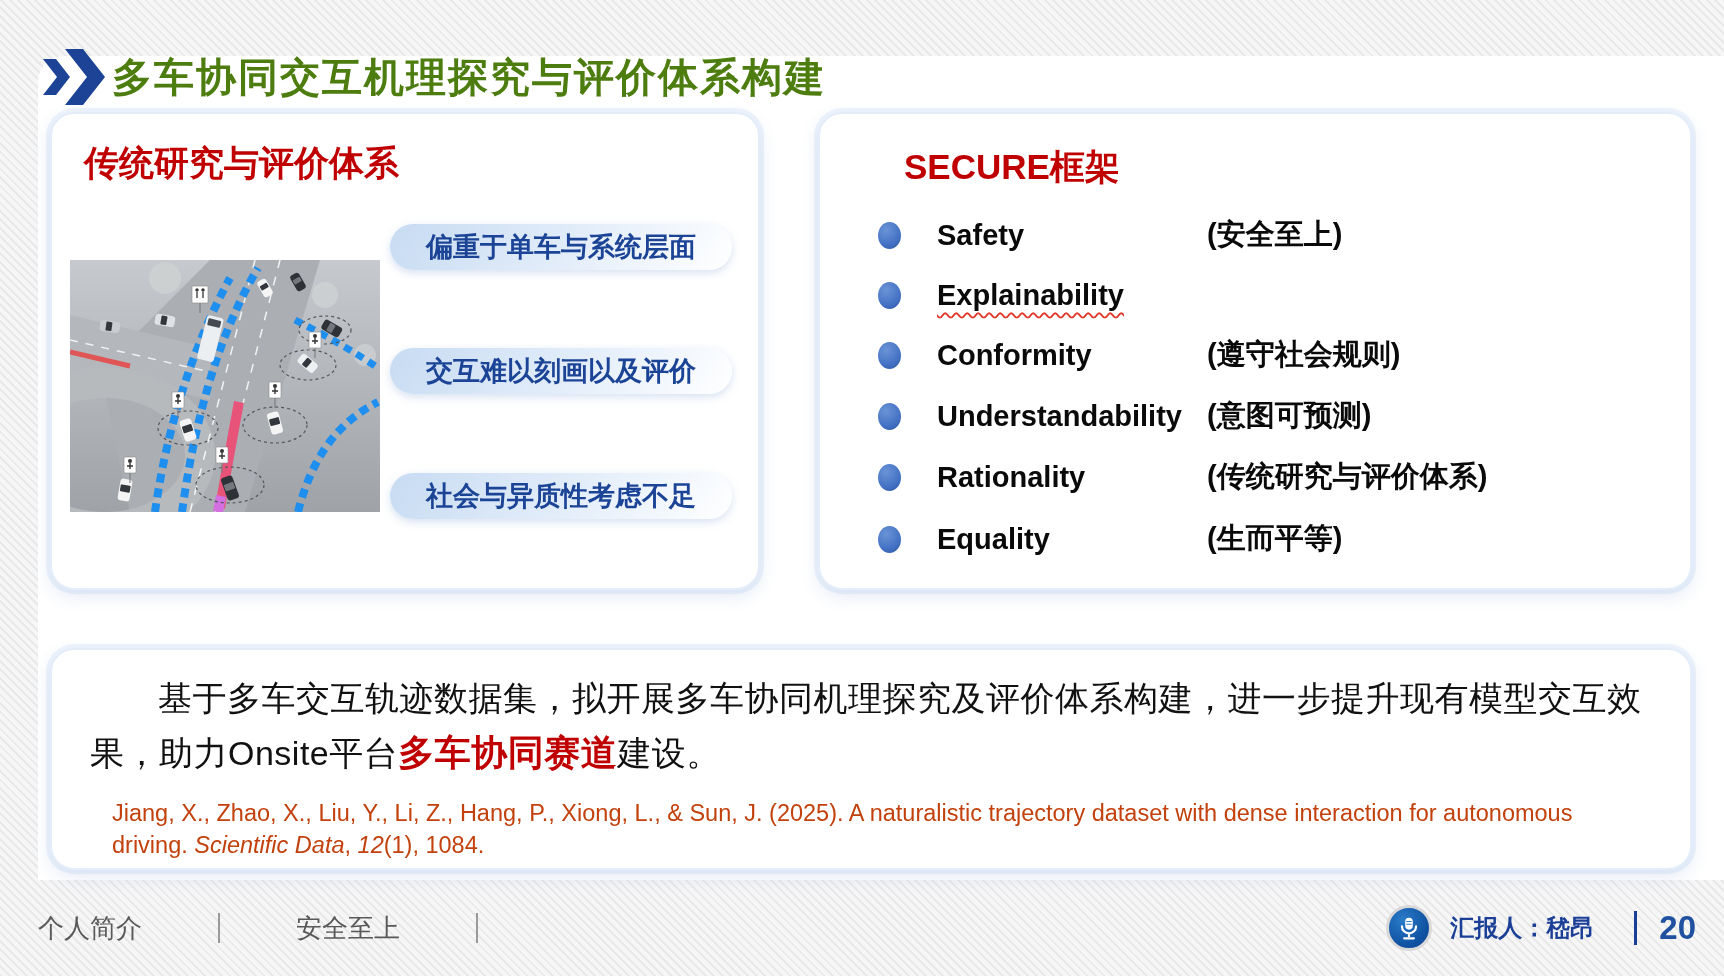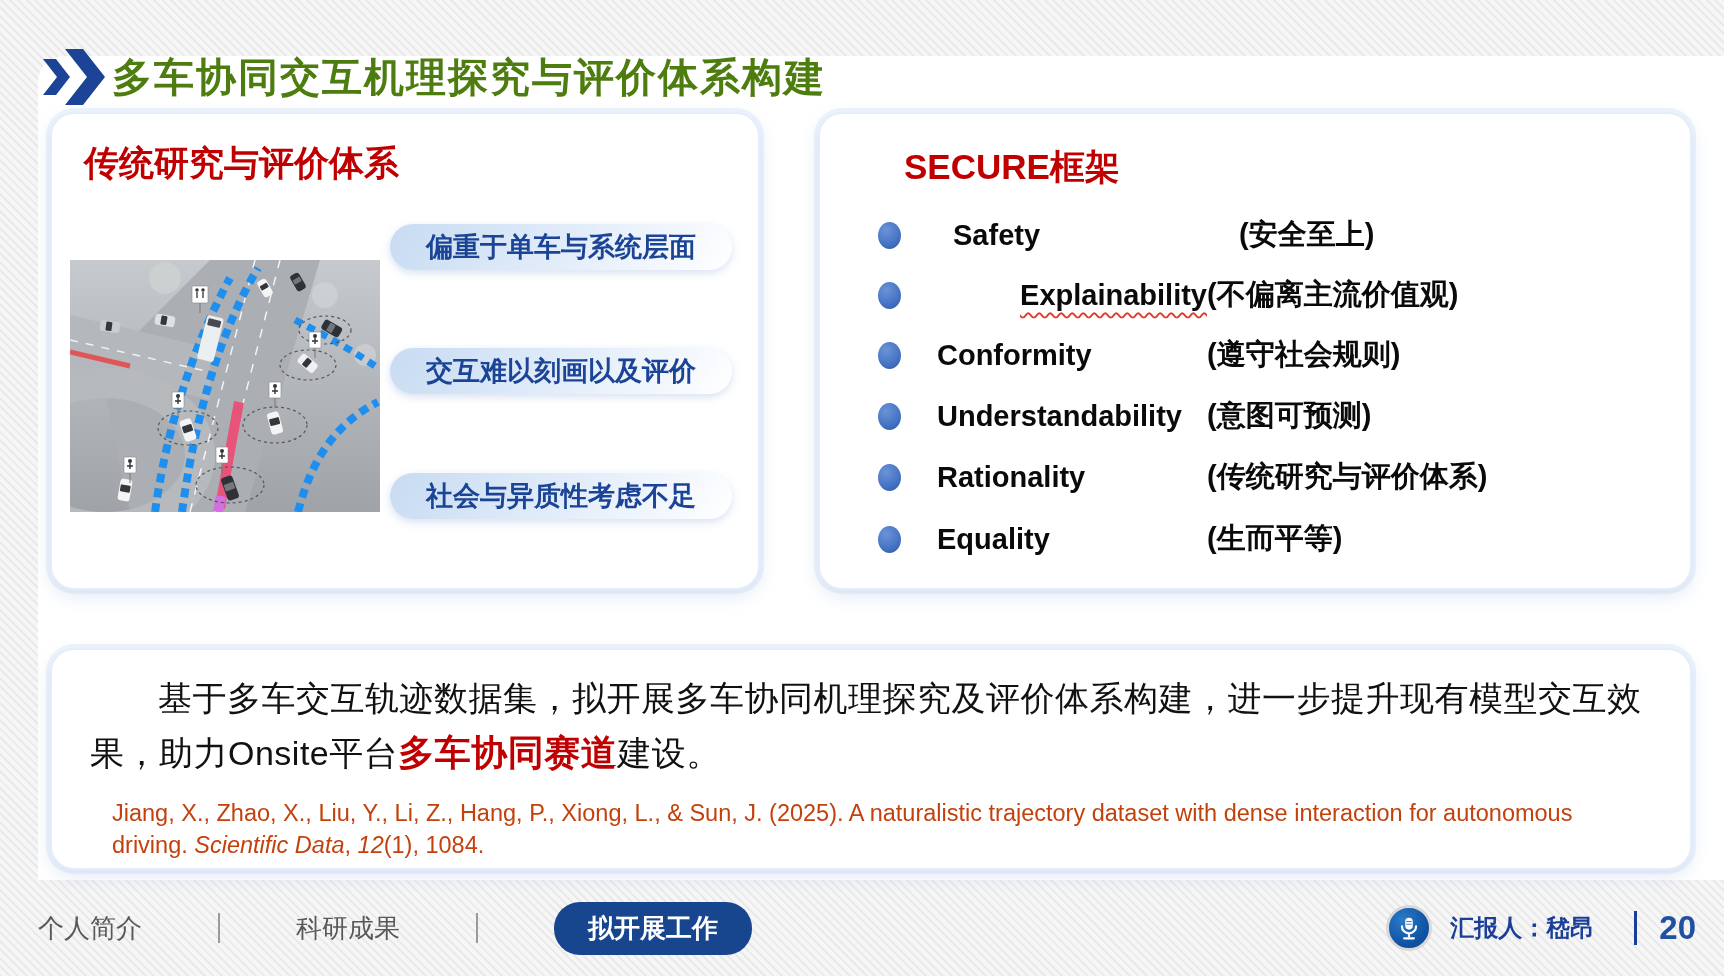--- a/index.html
+++ b/index.html
@@ -49,24 +49,24 @@
   .secure-row { position:absolute; display:flex; align-items:center; height:40px; }
   .secure-row .bullet {
     width:23px; height:27px; border-radius:50%; flex:0 0 auto;
     background:radial-gradient(circle at 35% 30%, #6b94d6, #4472c4 60%, #2f55a4);
   }
   .secure-row .en {
     width:270px; margin-left:36px; font-size:29px; font-weight:bold; color:#0a0a0a; white-space:nowrap;
   }
   .secure-row .en.misspelled {
     text-decoration:underline; text-decoration-style:wavy;
-    text-decoration-color:#e0392b; text-decoration-thickness:2px; text-underline-offset:7px;text-align:right;
+    text-decoration-color:#e0392b; text-decoration-thickness:2px; text-underline-offset:7px;
   }
   .secure-row .zh { font-size:29px; font-weight:bold; color:#0a0a0a; white-space:nowrap; }
-  .row-0{top:101px;gap:16px;} .row-1{top:161px;} .row-2{top:221px;} .row-3{top:282px;} .row-4{top:343px;} .row-5{top:405px;}
+  .row-0{top:101px;} .row-1{top:161px;} .row-2{top:221px;} .row-3{top:282px;} .row-4{top:343px;} .row-5{top:405px;}
   .secure-row{ left:58px; }
   
   .summary {
     position:absolute; left:38px; right:46px; top:22px;
     font-size:34px; line-height:1.56; color:#111; text-indent:2em; letter-spacing:0.5px;
   }
   .summary .hl { color:#c00000; font-weight:bold; font-size:36px; }
   .citation {
     position:absolute; left:60px; right:70px; top:148px;
     font-size:23.5px; line-height:1.35; color:#c2410c;
@@ -247,21 +247,20 @@
   <div class="card-title">SECURE框架</div>
 
   <div class="secure-row row-0">
     <span class="bullet"></span>
     <span class="en">Safety</span>
     <span class="zh">(安全至上)</span>
   </div>
   <div class="secure-row row-1">
     <span class="bullet"></span>
     <span class="en misspelled">Explainability</span>
-    <span class="zh">(不偏离主流价值观)</span>
   </div>
   <div class="secure-row row-2">
     <span class="bullet"></span>
     <span class="en">Conformity</span>
     <span class="zh">(遵守社会规则)</span>
   </div>
   <div class="secure-row row-3">
     <span class="bullet"></span>
     <span class="en">Understandability</span>
     <span class="zh">(意图可预测)</span>
@@ -280,23 +279,22 @@
 
 <div class="card card-bottom">
   <p class="summary"><span>基于多车交互轨迹数据集，拟开展多车协同机理探究及评价体系构建，进一步提升现有模型交互效果，助力Onsite平台</span><span class="hl">多车协同赛道</span><span>建设。</span></p>
   <p class="citation"><span>Jiang, X., Zhao, X., Liu, Y., Li, Z., Hang, P., Xiong, L., &amp; Sun, J. (2025). A naturalistic trajectory dataset with dense interaction for autonomous driving. </span><i>Scientific Data</i><span>, </span><i>12</i><span>(1), 1084.</span></p>
 </div>
 
 <div class="footer">
   <div class="footer-nav">
     <span class="nav-label">个人简介</span>
     <span class="nav-div"></span>
-    <span class="nav-label">科研成果</span>
+    <span class="nav-label">安全至上</span>
     <span class="nav-div"></span>
-    <span class="nav-pill">拟开展工作</span>
   </div>
   <div class="footer-right">
     <div class="mic-badge">
       <svg width="26" height="26" viewBox="0 0 24 24">
         <rect x="8.5" y="2.5" width="7" height="11" rx="3.5" fill="#ffffff"></rect>
         <path d="M5.5,10.5 a6.5,6.5 0 0 0 13,0" fill="none" stroke="#ffffff" stroke-width="2" stroke-linecap="round"></path>
         <line x1="12" y1="17.5" x2="12" y2="20.5" stroke="#ffffff" stroke-width="2"></line>
         <line x1="7.5" y1="21.5" x2="16.5" y2="21.5" stroke="#ffffff" stroke-width="2" stroke-linecap="round"></line>
         <line x1="9.5" y1="6" x2="14.5" y2="6" stroke="#2a7cc9" stroke-width="0.9"></line>
         <line x1="9.5" y1="8.5" x2="14.5" y2="8.5" stroke="#2a7cc9" stroke-width="0.9"></line>

